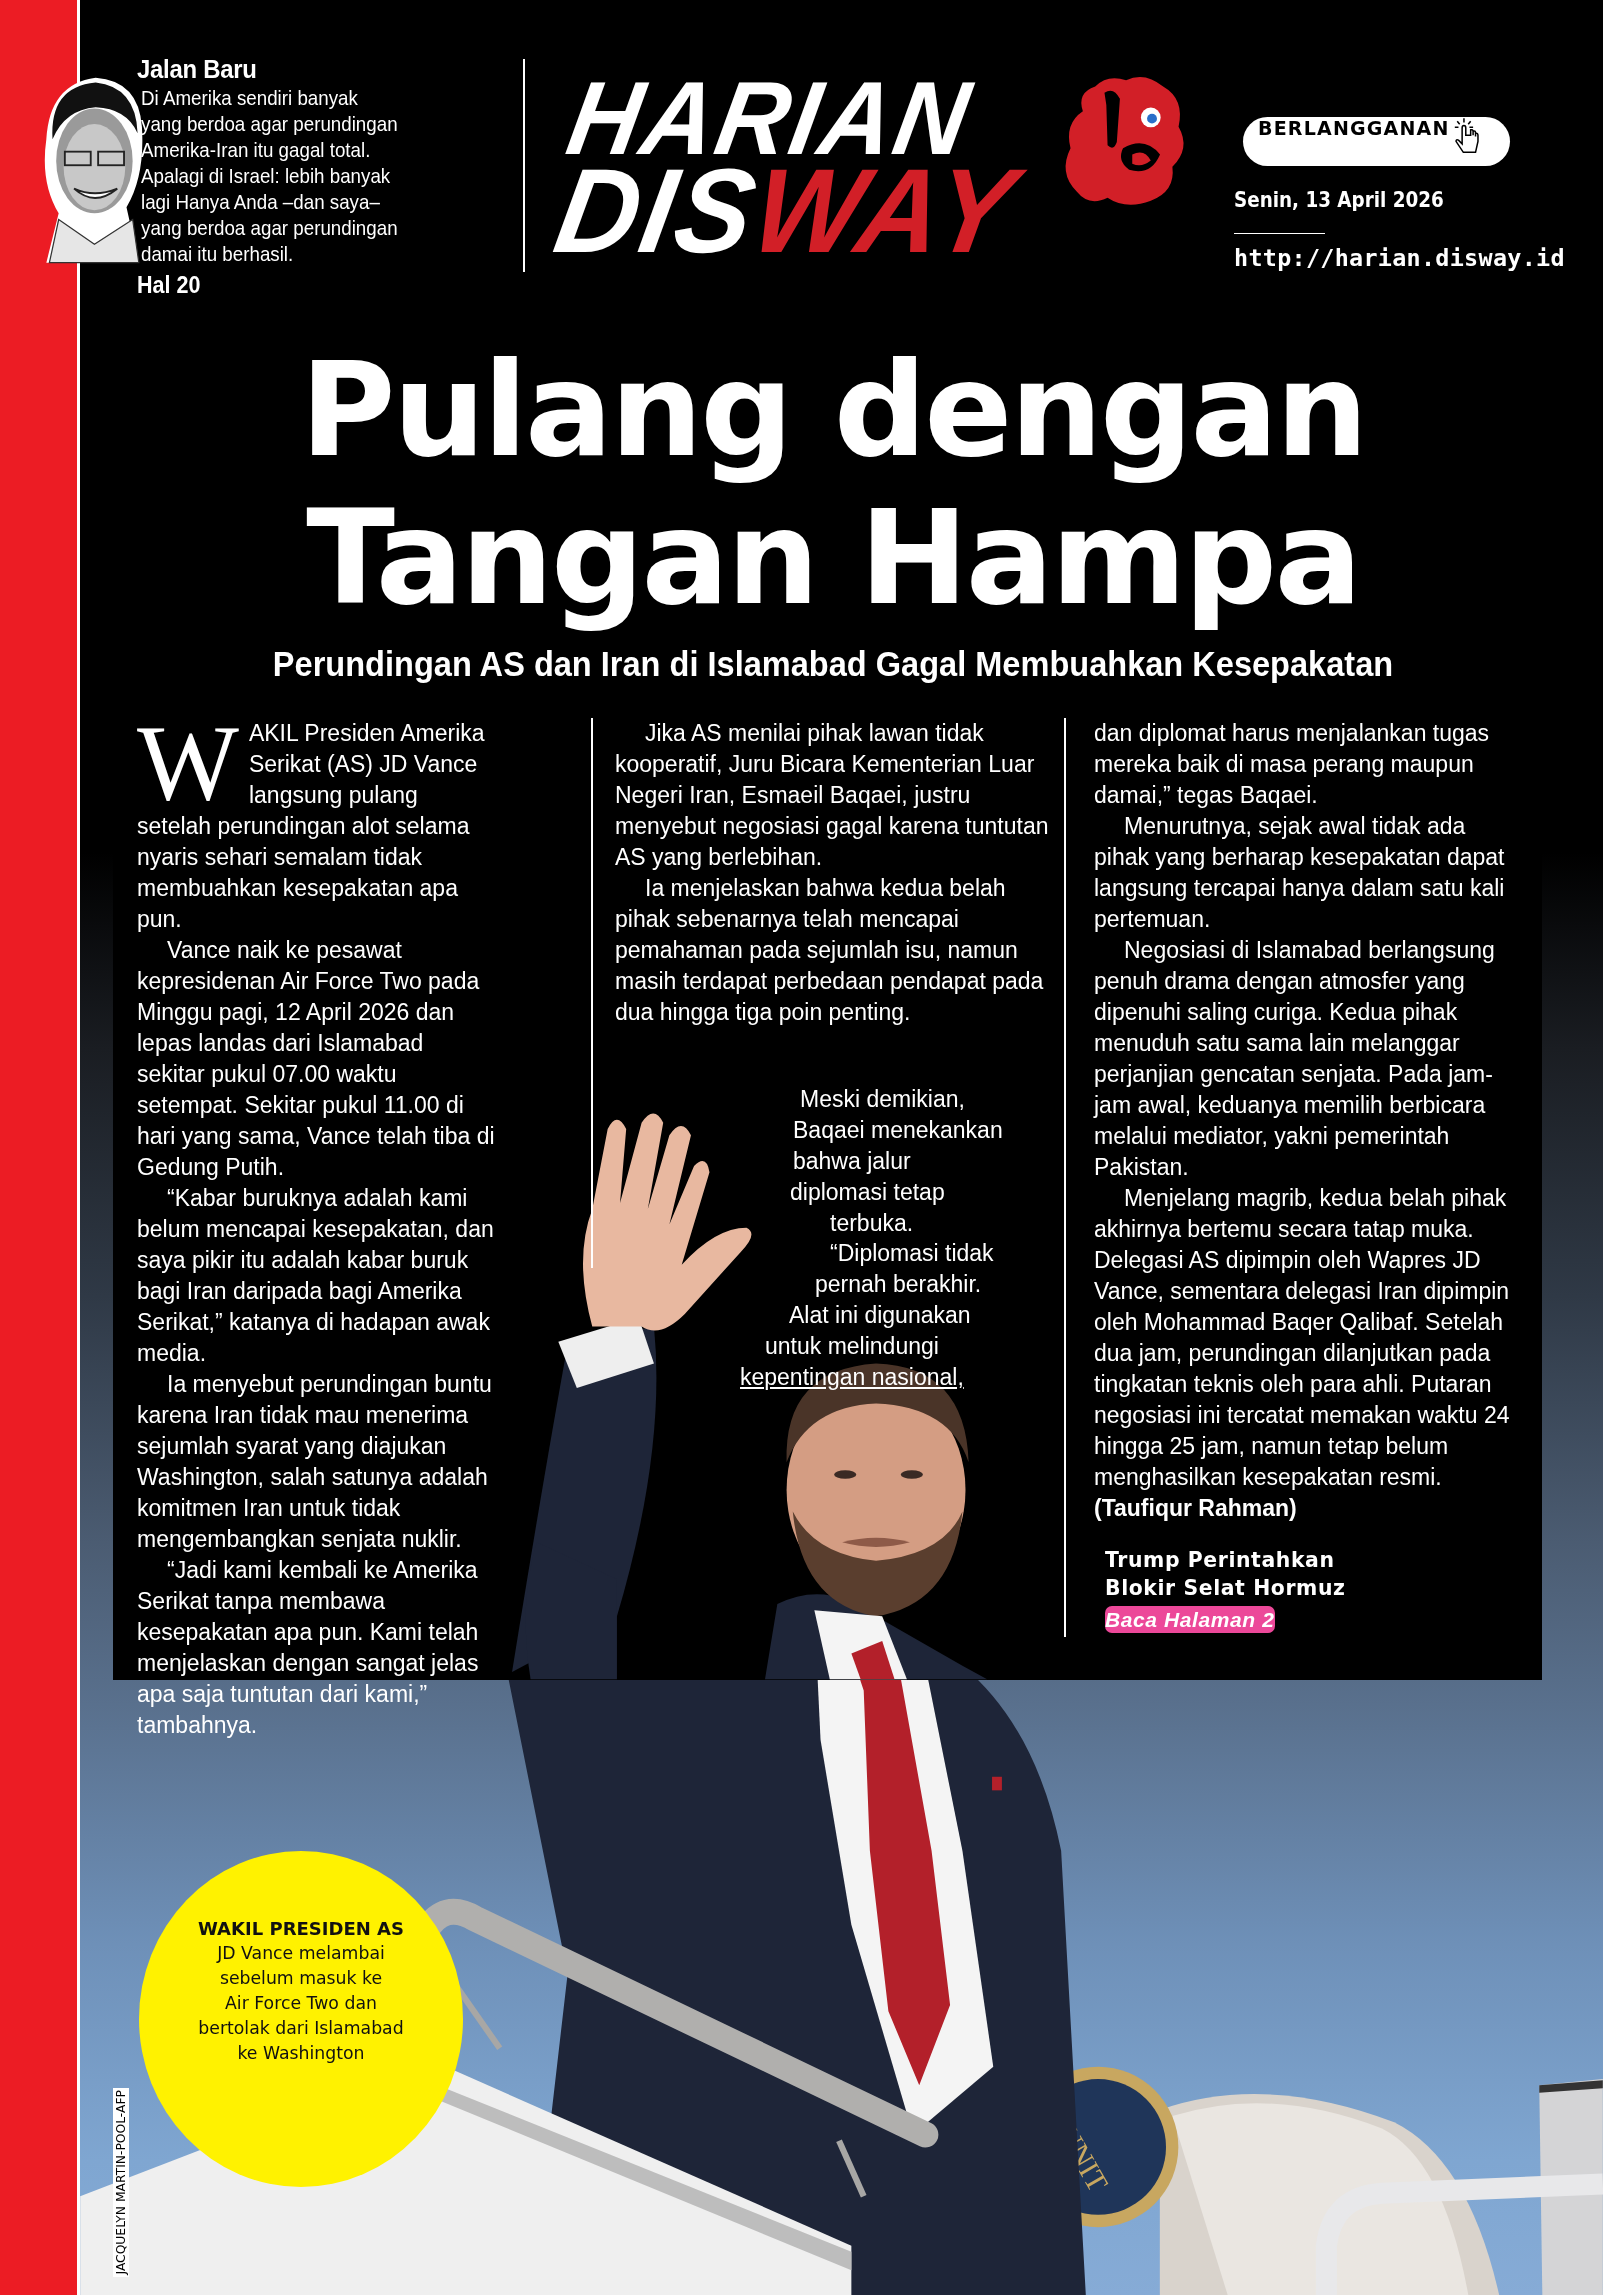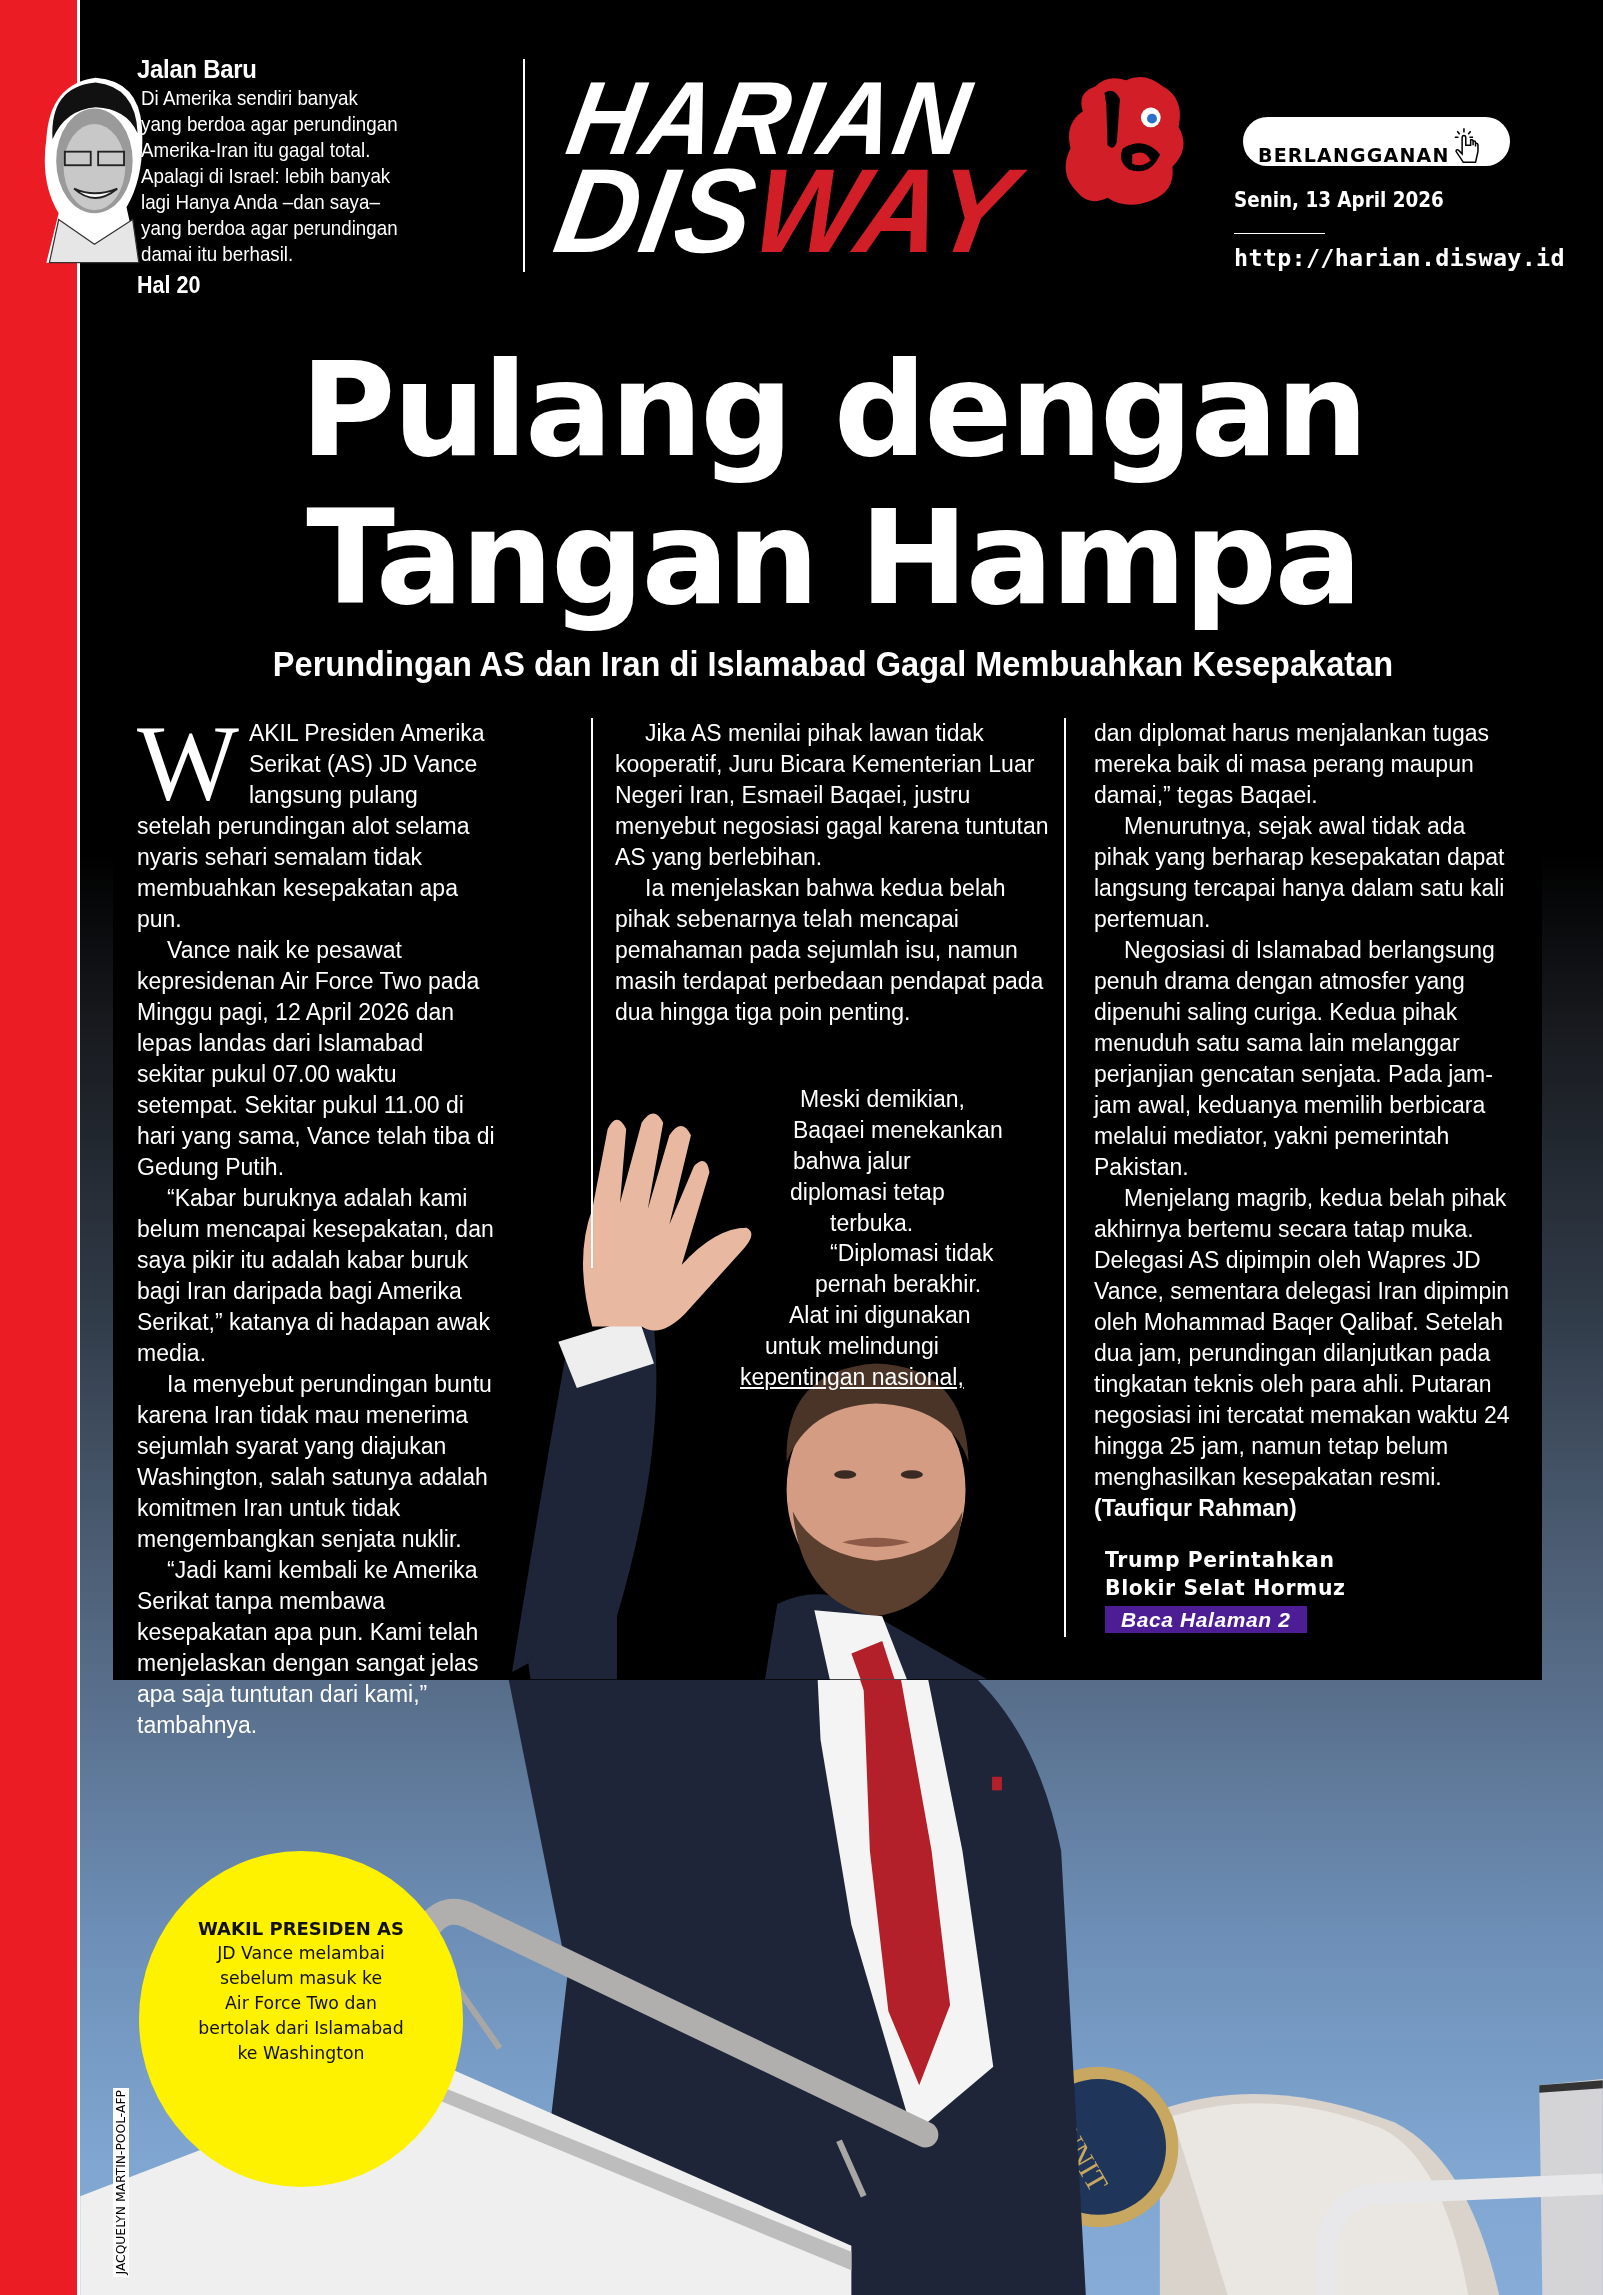--- a/index.html
+++ b/index.html
@@ -27,21 +27,21 @@
   .logo { position: absolute; left: 558px; top: 68px; width: 617px; height: 204px; }
   .logo-line1, .logo-line2 { position: absolute; font-family: "Liberation Sans", sans-serif; font-weight: bold; font-style: italic; letter-spacing: 2.5px; transform: skewX(-8deg); }
   .logo-line1 { left: 12.3px; top: 0px; font-size: 99px; line-height: 99px; color: #fff; transform: skewX(-10deg) scaleY(1.05); }
   .logo-line2 { left: 0px; top: 86px; font-size: 114px; line-height: 114px; transform: skewX(-10deg) scaleY(1.05); }
   .logo-dis { color: #fff; }
   .logo-way { color: #d21f27; }
   .logo-mascot { position: absolute; left: 494px; top: 0px; width: 142px; height: 142px; }
 
   .subscribe-btn {
     position: absolute; left: 1243px; top: 117px; width: 267px; height: 49px;
-    background: #fff; border-radius: 25px; display: flex; align-items: flex-end; justify-content: flex-start;
+    background: #fff; border-radius: 25px; display: flex; align-items: flex-start; justify-content: flex-start;
     padding-left: 15px; color: #000; cursor: pointer;
   }
   .subscribe-label { font-family: "DejaVu Sans", sans-serif; font-weight: bold; font-size: 19px; letter-spacing: 1.2px; }
   .hand-icon { margin-left: 2.5px; width: 30px; height: 39px; }
   .issue-date { position: absolute; left: 1234px; top: 188px; font-family: "DejaVu Sans", sans-serif; font-weight: bold; font-size: 20.4px; transform: scaleX(0.9); transform-origin: left; }
   .date-rule { position: absolute; left: 1234px; top: 233px; width: 91px; height: 1.2px; background: #fff; }
   .site-url { position: absolute; left: 1234px; top: 244px; font-family: "DejaVu Sans Mono", monospace; font-weight: bold; font-size: 23.4px; letter-spacing: 0.3px; }
 
   
   .headline { position: absolute; left: 154px; top: 336px; width: 1358px; text-align: center;
@@ -60,22 +60,22 @@
   .dropcap { float: left; font-family: "Liberation Serif", serif; font-size: 108px; line-height: 81px; margin: 3.7px 10px 0 0; height: 86px; }
   .col-divider { position: absolute; width: 1.9px; background: #fff; }
   .div1 { left: 591px; top: 718px; height: 550px; }
   .div2 { left: 1064px; top: 718px; height: 919px; }
   .byline { font-weight: bold; }
 
   .wrapped { position: absolute; font-family: "Liberation Sans", sans-serif; font-size: 23px; line-height: 31px; white-space: nowrap; }
 
   .related { position: absolute; left: 1105px; top: 1546px; }
   .related-title { font-family: "DejaVu Sans", sans-serif; font-weight: bold; font-size: 20.4px; line-height: 28px; letter-spacing: 0.6px; white-space: pre-line; }
-  .related-link { display: inline-block; margin-top: 3.7px; background: #4c1d95; color: #fff; font-weight: bold; font-style: italic;
-    font-family: "Liberation Sans", sans-serif; font-size: 21px; line-height: 27px; padding: 0 16px; letter-spacing: 0.6px; cursor: pointer; }
+  .related-link { display: inline-block; margin-top: 3.7px; background: #ec4899; color: #fff; font-weight: bold; font-style: italic;
+    font-family: "Liberation Sans", sans-serif; font-size: 21px; line-height: 27px; padding: 0 0; letter-spacing: 0.6px; cursor: pointer; border-radius: 7px; }
 
   
   .photo { position: absolute; left: 80px; top: 0; width: 1523px; height: 2295px; pointer-events: none; }
 
   .caption-circle { position: absolute; left: 139px; top: 1851px; width: 324px; height: 336px; border-radius: 50%;
     background: #fff200; color: #111; display: flex; flex-direction: column; align-items: center; justify-content: center; text-align: center; padding: 0 25px; }
   .caption-head { font-family: "DejaVu Sans", sans-serif; font-weight: bold; font-size: 18px; line-height: 25px; margin-top: -56px; }
   .caption-body { font-family: "DejaVu Sans", sans-serif; font-size: 17.3px; line-height: 25px; white-space: pre-line; }
 
   .photo-credit { position: absolute; left: 113px; top: 2277px; transform: rotate(-90deg); transform-origin: left top;

